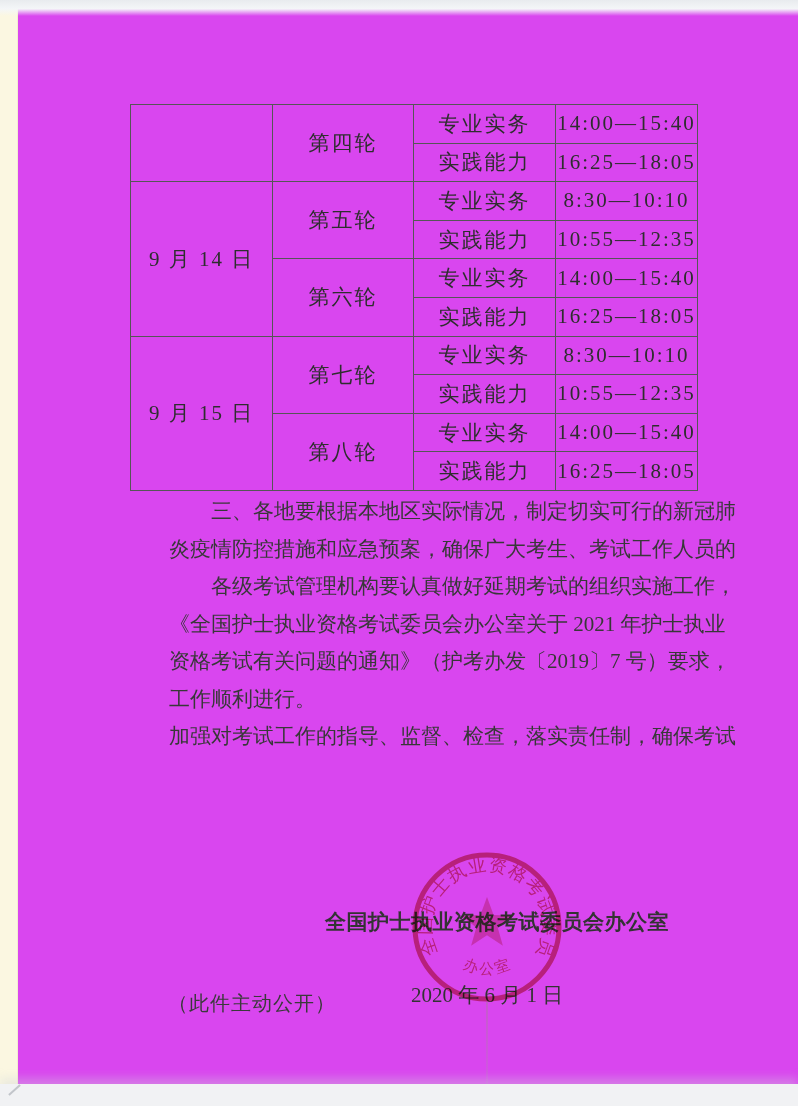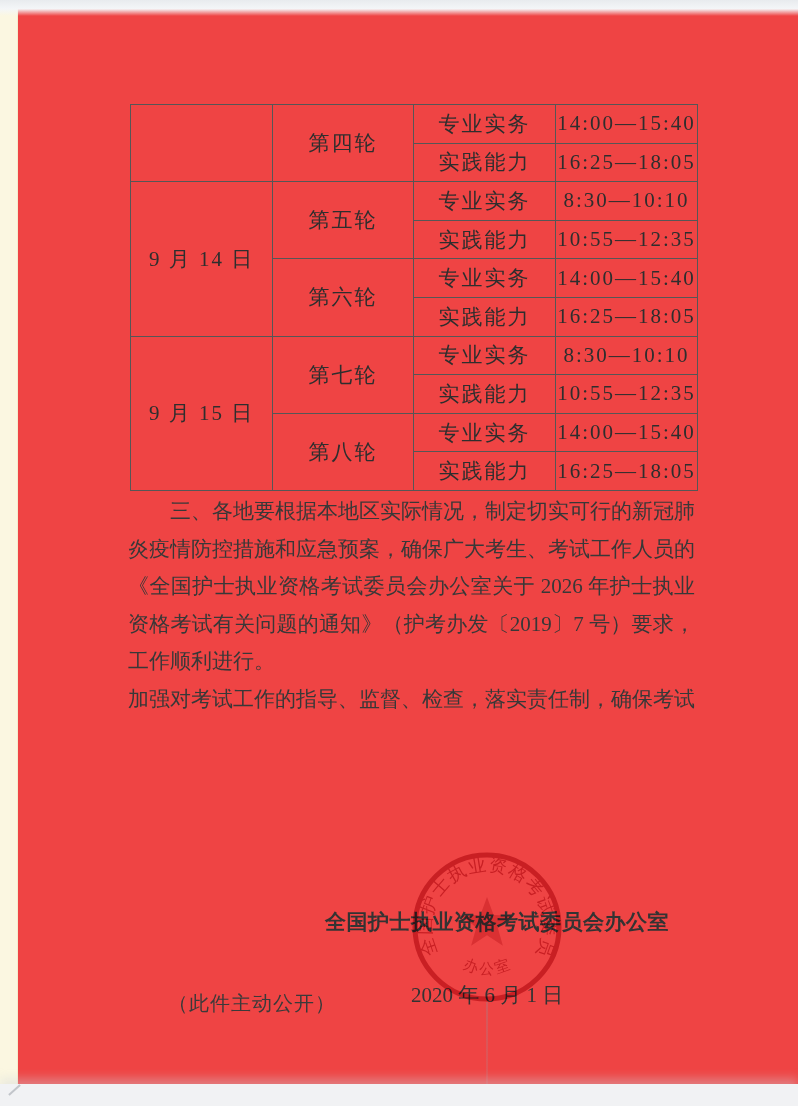--- a/index.html
+++ b/index.html
@@ -3,21 +3,21 @@
 <meta charset="utf-8">
 <style>
   html,body{margin:0;padding:0;}
   body{
     width:798px;height:1106px;
     background:#e9e9e9;
     font-family:"Liberation Serif","DejaVu Serif",serif;
   }
   .page{
     position:relative;width:798px;height:1106px;overflow:hidden;
-    background:#ef4444;color:#3a3a3a;
+    background:#d946ef;color:#3a3a3a;
   }
   
   .edge-left{position:absolute;left:0;top:0;width:17px;height:1106px;background:#fbf7e1;border-right:1px solid #f3edd0;}
   .edge-top{position:absolute;left:0;top:0;width:798px;height:16px;background:linear-gradient(#e8ebee 0%,#f4f6f8 55%,rgba(255,255,255,0) 100%);}
   .edge-bottom{position:absolute;left:0;bottom:0;width:798px;height:22px;background:#f1f2f4;box-shadow:0 -6px 10px rgba(208,212,219,.38);}
   .corner-mark{position:absolute;left:7px;bottom:15px;width:15px;height:2px;background:#9aa0a8;opacity:.55;transform:rotate(-42deg);}
   .crease{position:absolute;left:486px;top:1002px;width:1.5px;height:96px;background:linear-gradient(rgba(160,130,138,.35),rgba(172,178,188,.12));}
 
   
   table.schedule{
@@ -33,21 +33,21 @@
   td.c-time{font-size:23px;letter-spacing:0;}
   td.c-date{font-size:21px;letter-spacing:1px;}
 
   
   .body-text{
     position:absolute;left:128px;top:493px;width:567px;
     font-size:21px;color:#383838;
   }
   .body-text .line{
     height:37.5px;line-height:37.5px;white-space:nowrap;
-    text-align:justify;text-align-last:justify;text-justify:inter-character;
+    text-align:justify;text-align-last:justify;text-justify:inter-character;margin-left:41px;
   }
   .body-text .line.indent{text-indent:42px;}
   .body-text .line.short{text-align-last:left;white-space:normal;}
 
   
   .sig-org{position:absolute;left:325px;top:908px;width:350px;font-size:21px;letter-spacing:.5px;color:#333;white-space:nowrap;font-weight:bold;}
   .sig-date{position:absolute;left:402px;top:981px;width:170px;font-size:21px;color:#333;text-align:center;white-space:nowrap;}
   .footer-note{position:absolute;left:168px;top:978px;font-size:20px;letter-spacing:1px;color:#3a3a3a;white-space:nowrap;margin-top:12px;}
 
   
@@ -118,21 +118,22 @@
       <tr>
         <td class="c-subj">实践能力</td>
         <td class="c-time">16:25—18:05</td>
       </tr>
     </tbody>
   </table>
 
   <div class="body-text">
     <div class="line indent">三、各地要根据本地区实际情况，制定切实可行的新冠肺</div>
     <div class="line">炎疫情防控措施和应急预案，确保广大考生、考试工作人员的</div>
-    <div class="line">《全国护士执业资格考试委员会办公室关于 2026 年护士执业</div>
+    <div class="line indent">各级考试管理机构要认真做好延期考试的组织实施工作，</div>
+    <div class="line">《全国护士执业资格考试委员会办公室关于 2021 年护士执业</div>
     <div class="line">资格考试有关问题的通知》（护考办发〔2019〕7 号）要求，</div>
     <div class="line short">工作顺利进行。</div>
     <div class="line">加强对考试工作的指导、监督、检查，落实责任制，确保考试</div>
   </div>
 
   <div class="sig-org">全国护士执业资格考试委员会办公室</div>
   <div class="sig-date">2020 年 6 月 1 日</div>
   <div class="footer-note">（此件主动公开）</div>
 
   <svg class="seal" viewBox="0 0 166 166">

